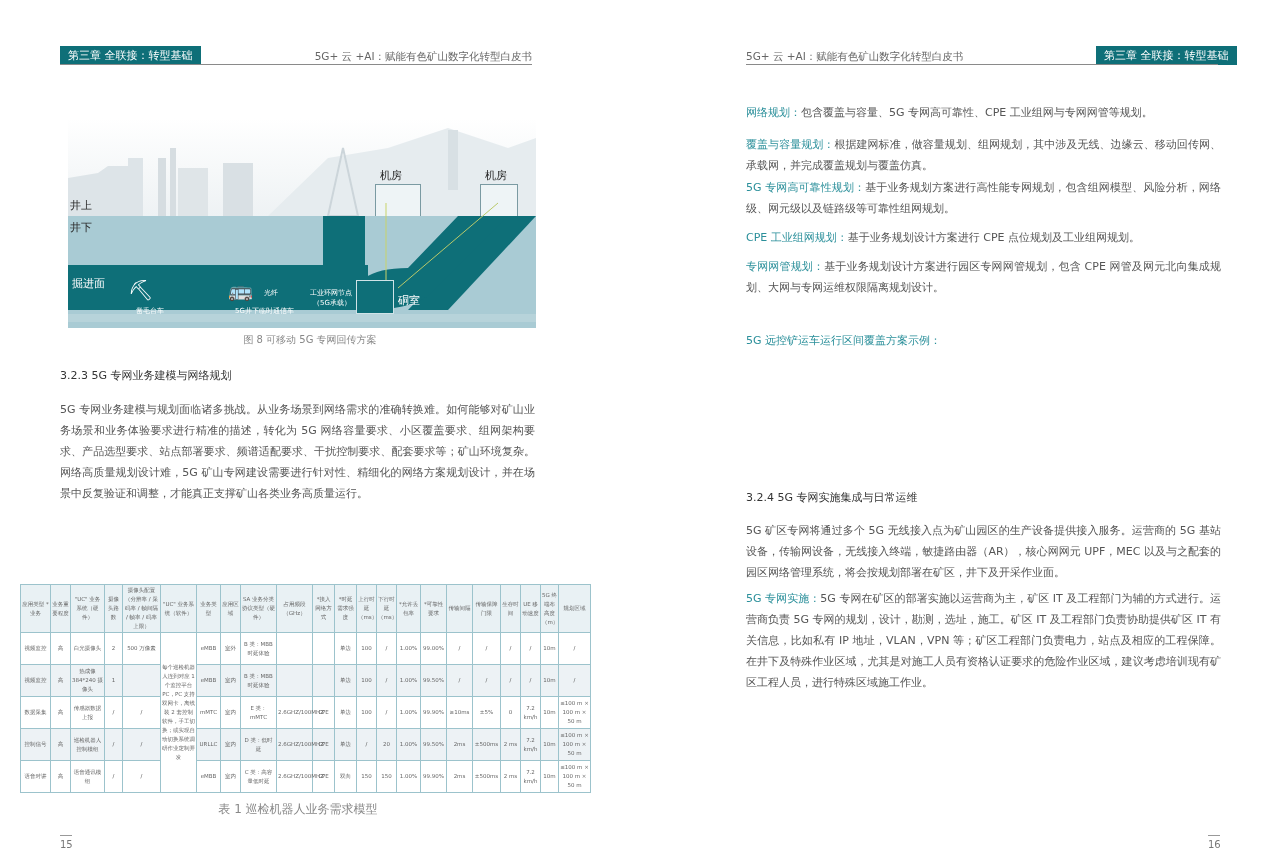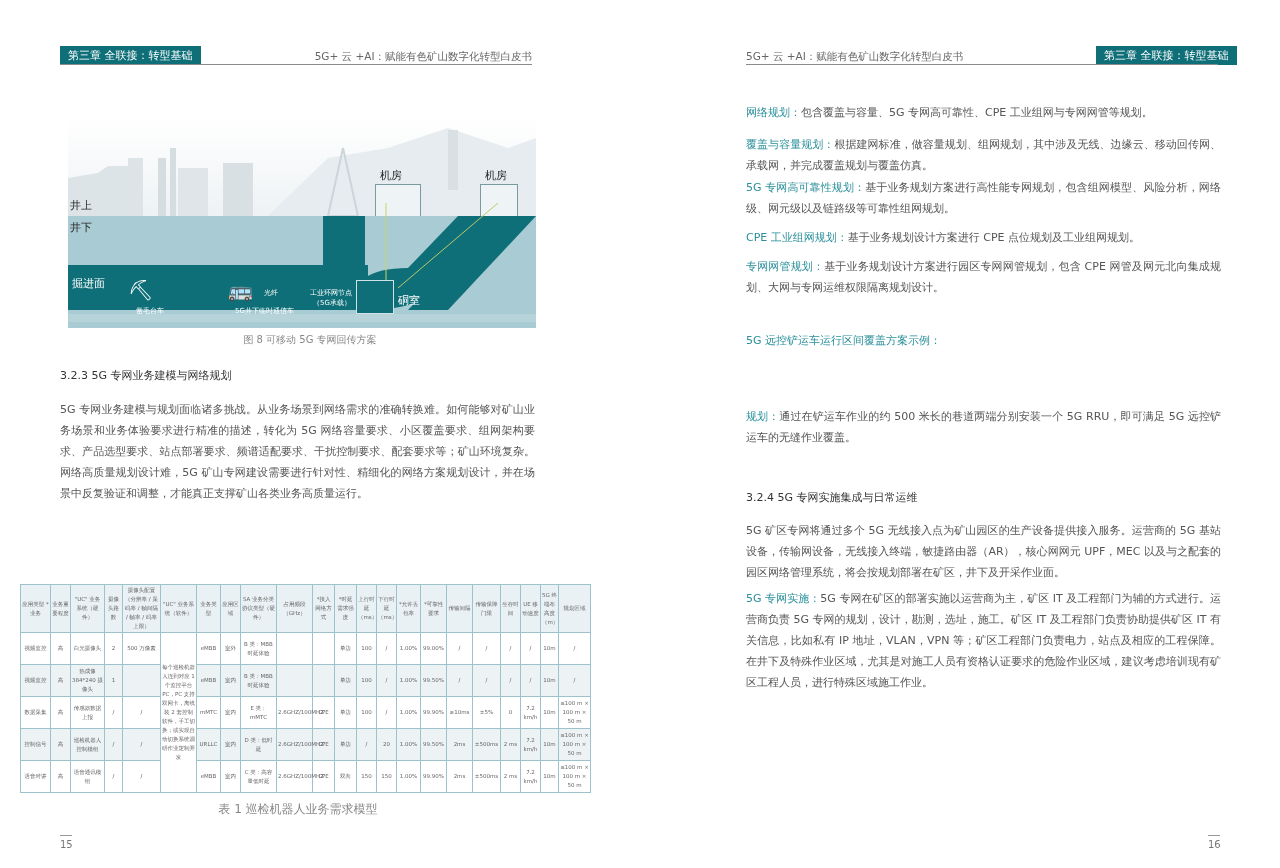--- a/index.html
+++ b/index.html
@@ -290,23 +290,20 @@
     <span class="hl">5G 专网高可靠性规划：</span><span>基于业务规划方案进行高性能专网规划，包含组网模型、风险分析，网络级、网元级以及链路级等可靠性组网规划。</span>
   </div>
   <div class="para" style="left:86px; top:256px; width:475px;">
     <span class="hl">专网网管规划：</span><span>基于业务规划设计方案进行园区专网网管规划，包含 CPE 网管及网元北向集成规划、大网与专网运维权限隔离规划设计。</span>
   </div>
   <div class="para" style="left:86px; top:227px; width:475px;">
     <span class="hl">CPE 工业组网规划：</span><span>基于业务规划设计方案进行 CPE 点位规划及工业组网规划。</span>
   </div>
 
   <div class="para hl" style="left:86px; top:330px; width:475px;">5G 远控铲运车运行区间覆盖方案示例：</div>
-  <div class="para" style="left:86px; top:406px; width:475px;">
-    <span class="hl">规划：</span><span>通过在铲运车作业的约 500 米长的巷道两端分别安装一个 5G RRU，即可满足 5G 远控铲运车的无缝作业覆盖。</span>
-  </div>
 
   <div class="section-title" style="left:86px; top:490px;">3.2.4 5G 专网实施集成与日常运维</div>
   <div class="para" style="left:86px; top:520px; width:475px;">5G 矿区专网将通过多个 5G 无线接入点为矿山园区的生产设备提供接入服务。运营商的 5G 基站设备，传输网设备，无线接入终端，敏捷路由器（AR），核心网网元 UPF，MEC 以及与之配套的园区网络管理系统，将会按规划部署在矿区，井下及开采作业面。</div>
   <div class="para" style="left:86px; top:588px; width:475px;">
     <span class="hl">5G 专网实施：</span><span>5G 专网在矿区的部署实施以运营商为主，矿区 IT 及工程部门为辅的方式进行。运营商负责 5G 专网的规划，设计，勘测，选址，施工。矿区 IT 及工程部门负责协助提供矿区 IT 有关信息，比如私有 IP 地址，VLAN，VPN 等；矿区工程部门负责电力，站点及相应的工程保障。在井下及特殊作业区域，尤其是对施工人员有资格认证要求的危险作业区域，建议考虑培训现有矿区工程人员，进行特殊区域施工作业。</span>
   </div>
 
   <div class="page-num" style="left:548px;">16</div>
 </div>
 

